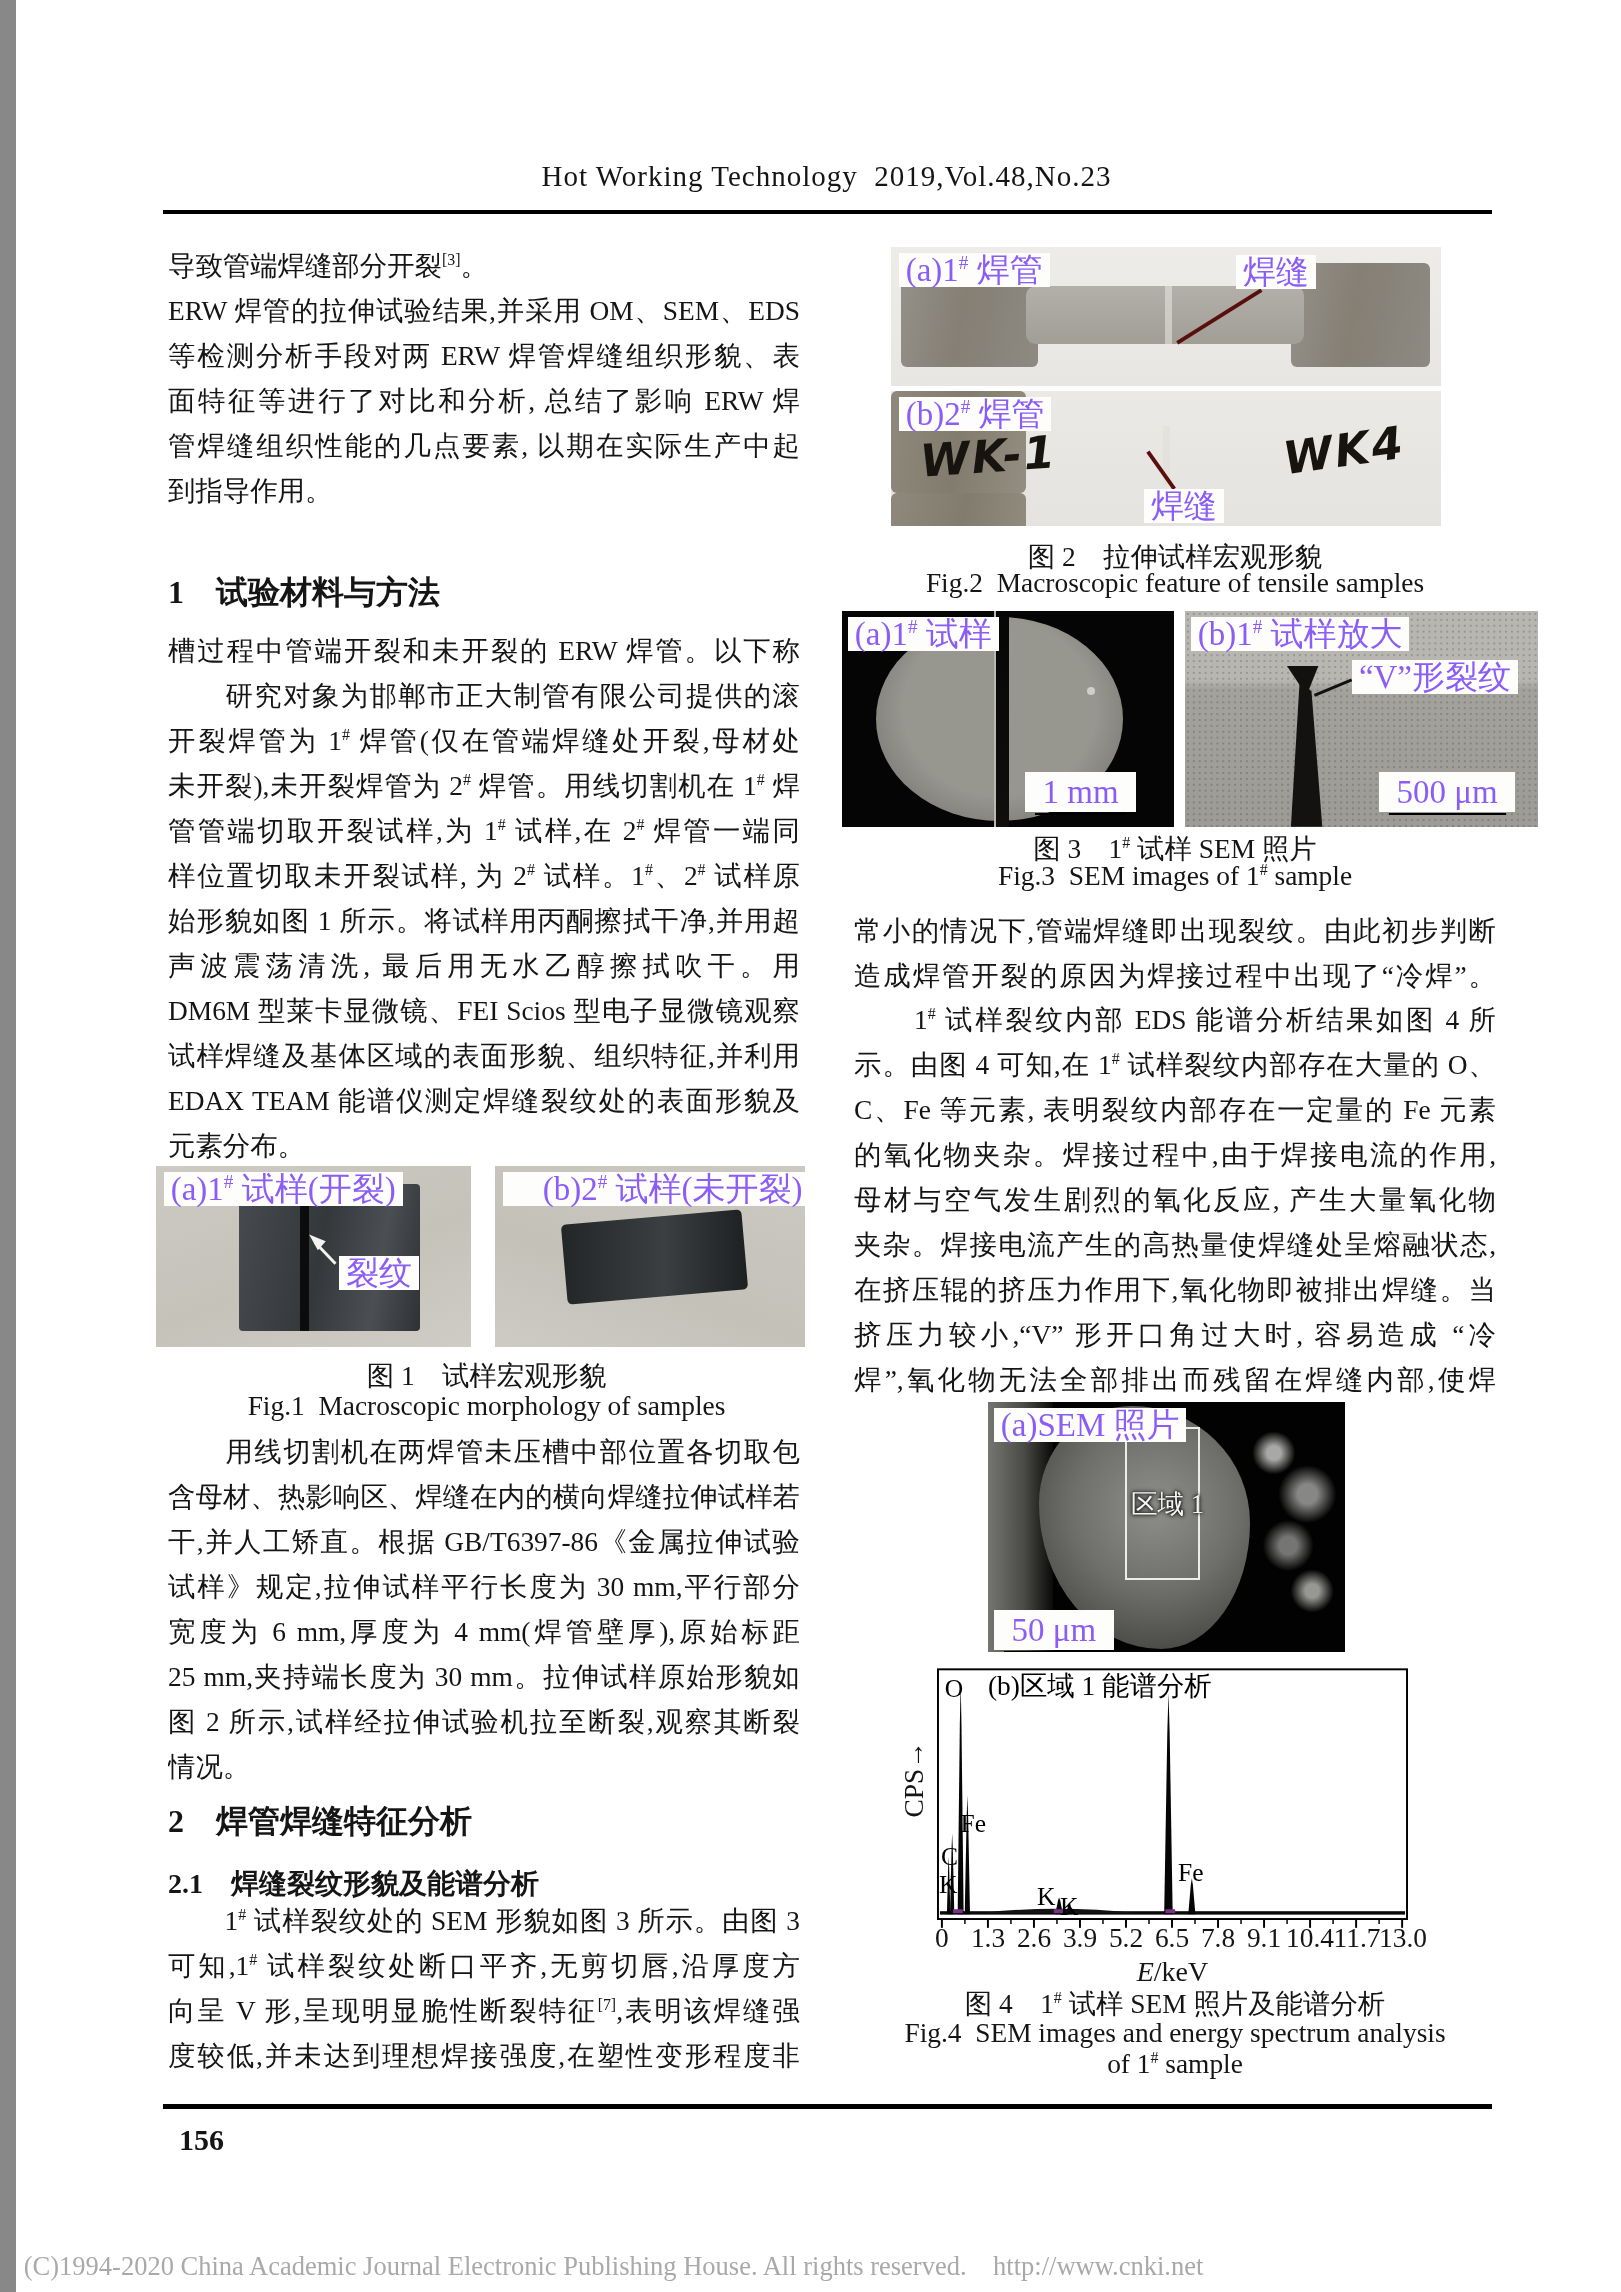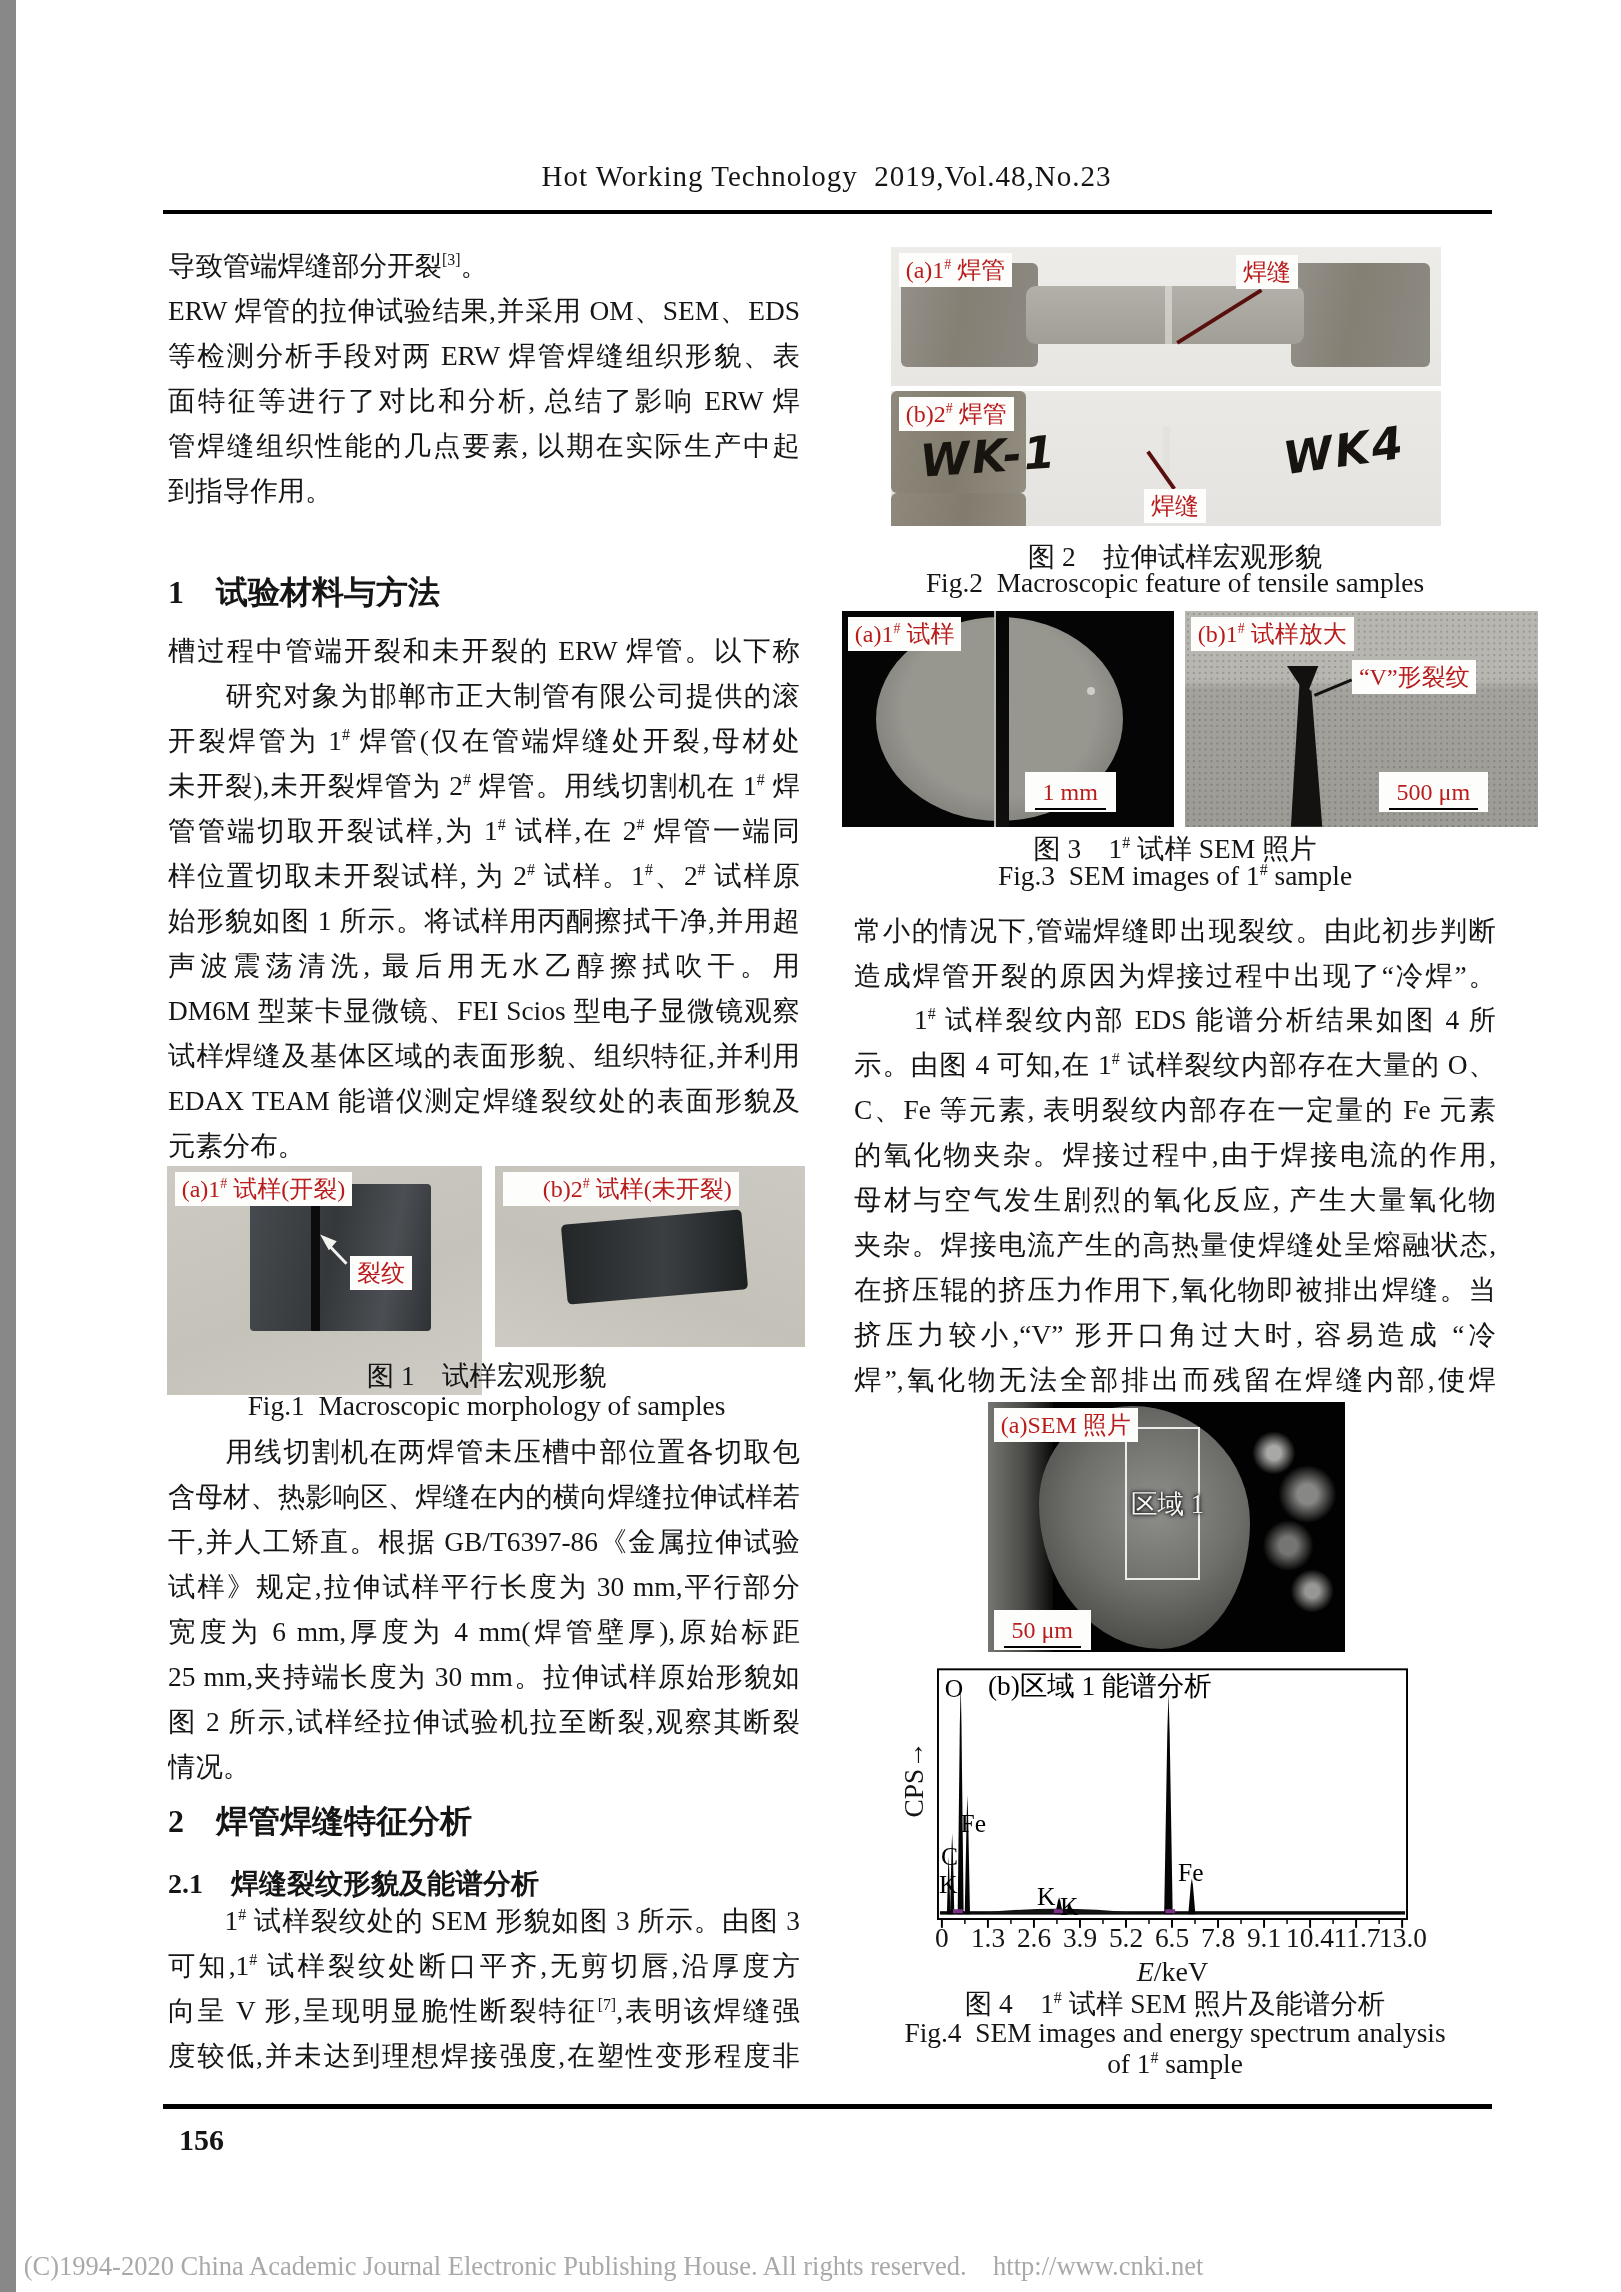--- a/index.html
+++ b/index.html
@@ -11,21 +11,21 @@
   .rule{position:absolute;left:147px;width:1329px;height:3.9px;background:#000;}
   .para{position:absolute;}
   .tline{font-size:27.4px;line-height:45px;height:45px;text-align:justify;text-align-last:justify;
          white-space:normal;overflow:hidden;}
   .tline.tlast{text-align-last:left;}
   .tline sup, .plabel sup, .cap sup, .h1 sup{font-size:58%;vertical-align:super;line-height:0;}
   .h1{position:absolute;font-size:32px;font-weight:bold;white-space:pre;}
   .h2s{position:absolute;font-size:28px;font-weight:bold;white-space:pre;}
   .cap{position:absolute;font-size:27.4px;text-align:center;white-space:pre;}
   .fig{position:absolute;overflow:hidden;}
-  .plabel{position:absolute;background:#fdfdfc;color:#b91c1c;font-size:24px;line-height:32px;
+  .plabel{position:absolute;background:#fdfdfc;color:#8b5cf6;font-size:33px;line-height:32px;
           padding:1px 6.9px;white-space:pre;}
   .scale{padding:3.9px 9.8px;}
   .sbar{border-bottom:2.9px solid #000;padding:0 7.8px 2.9px;}
   .grip,.gauge,.weldline,.s1a,.crk{position:absolute;}
   .grip{background:linear-gradient(100deg,#94918a,#857f74 45%,#8d8a83);border-radius:5.9px;}
   .gauge{background:linear-gradient(180deg,#b2b0a9,#a19e96);border-radius:9.8px;}
   .grip2{background:linear-gradient(100deg,#8e897c,#827c6e 50%,#938e81);border-radius:5.9px;}
   .weldline{width:6.9px;background:rgba(224,222,216,.65);}
   .marker{position:absolute;font-style:italic;font-weight:bold;font-size:45px;color:#17140f;
           font-family:"DejaVu Sans",sans-serif;letter-spacing:2px;}
@@ -65,21 +65,21 @@
       <div class="tline">管管端切取开裂试样,为 1<sup>#</sup> 试样,在 2<sup>#</sup> 焊管一端同</div>
       <div class="tline">样位置切取未开裂试样, 为 2<sup>#</sup> 试样。1<sup>#</sup>、2<sup>#</sup> 试样原</div>
       <div class="tline">始形貌如图 1 所示。将试样用丙酮擦拭干净,并用超</div>
       <div class="tline">声波震荡清洗, 最后用无水乙醇擦拭吹干。用</div>
       <div class="tline">DM6M 型莱卡显微镜、FEI Scios 型电子显微镜观察</div>
       <div class="tline">试样焊缝及基体区域的表面形貌、组织特征,并利用</div>
       <div class="tline">EDAX TEAM 能谱仪测定焊缝裂纹处的表面形貌及</div>
       <div class="tline tlast">元素分布。</div>
     </div>
 
-  <div class="fig" style="left:151px;top:1166px;width:315px;height:229px;background:linear-gradient(160deg,#cdcac3,#c5c2ba 55%,#cfccc5);text-decoration:underline;">
+  <div class="fig" style="left:140px;top:1166px;width:315px;height:181px;background:linear-gradient(160deg,#cdcac3,#c5c2ba 55%,#cfccc5);text-decoration:underline;">
     <div class="s1a" style="left:83px;top:17.6px;width:181px;height:147px;background:linear-gradient(100deg,#474b4f,#34383b 45%,#4b4f53 75%,#2e3235);border-radius:3.9px;"></div>
     <div class="crk" style="left:144px;top:17.6px;width:8.8px;height:147px;background:#0c0c0c;"></div>
     <svg width="315" height="181" style="position:absolute;left:0;top:0;" viewBox="0 0 321 185">
       <line x1="183" y1="100" x2="162" y2="78" stroke="#f3f3f0" stroke-width="3"></line>
       <polygon points="156,70 173,77 165,86" fill="#f3f3f0"></polygon>
     </svg>
     <span class="plabel" style="left:7.8px;top:5.9px;">(a)1<sup>#</sup> 试样(开裂)</span>
     <span class="plabel" style="left:183px;top:90px;">裂纹</span>
   </div>
   <div class="fig" style="left:479px;top:1166px;width:310px;height:181px;background:linear-gradient(200deg,#ccc9c2,#c4c1b9 60%,#cecbc4);">

